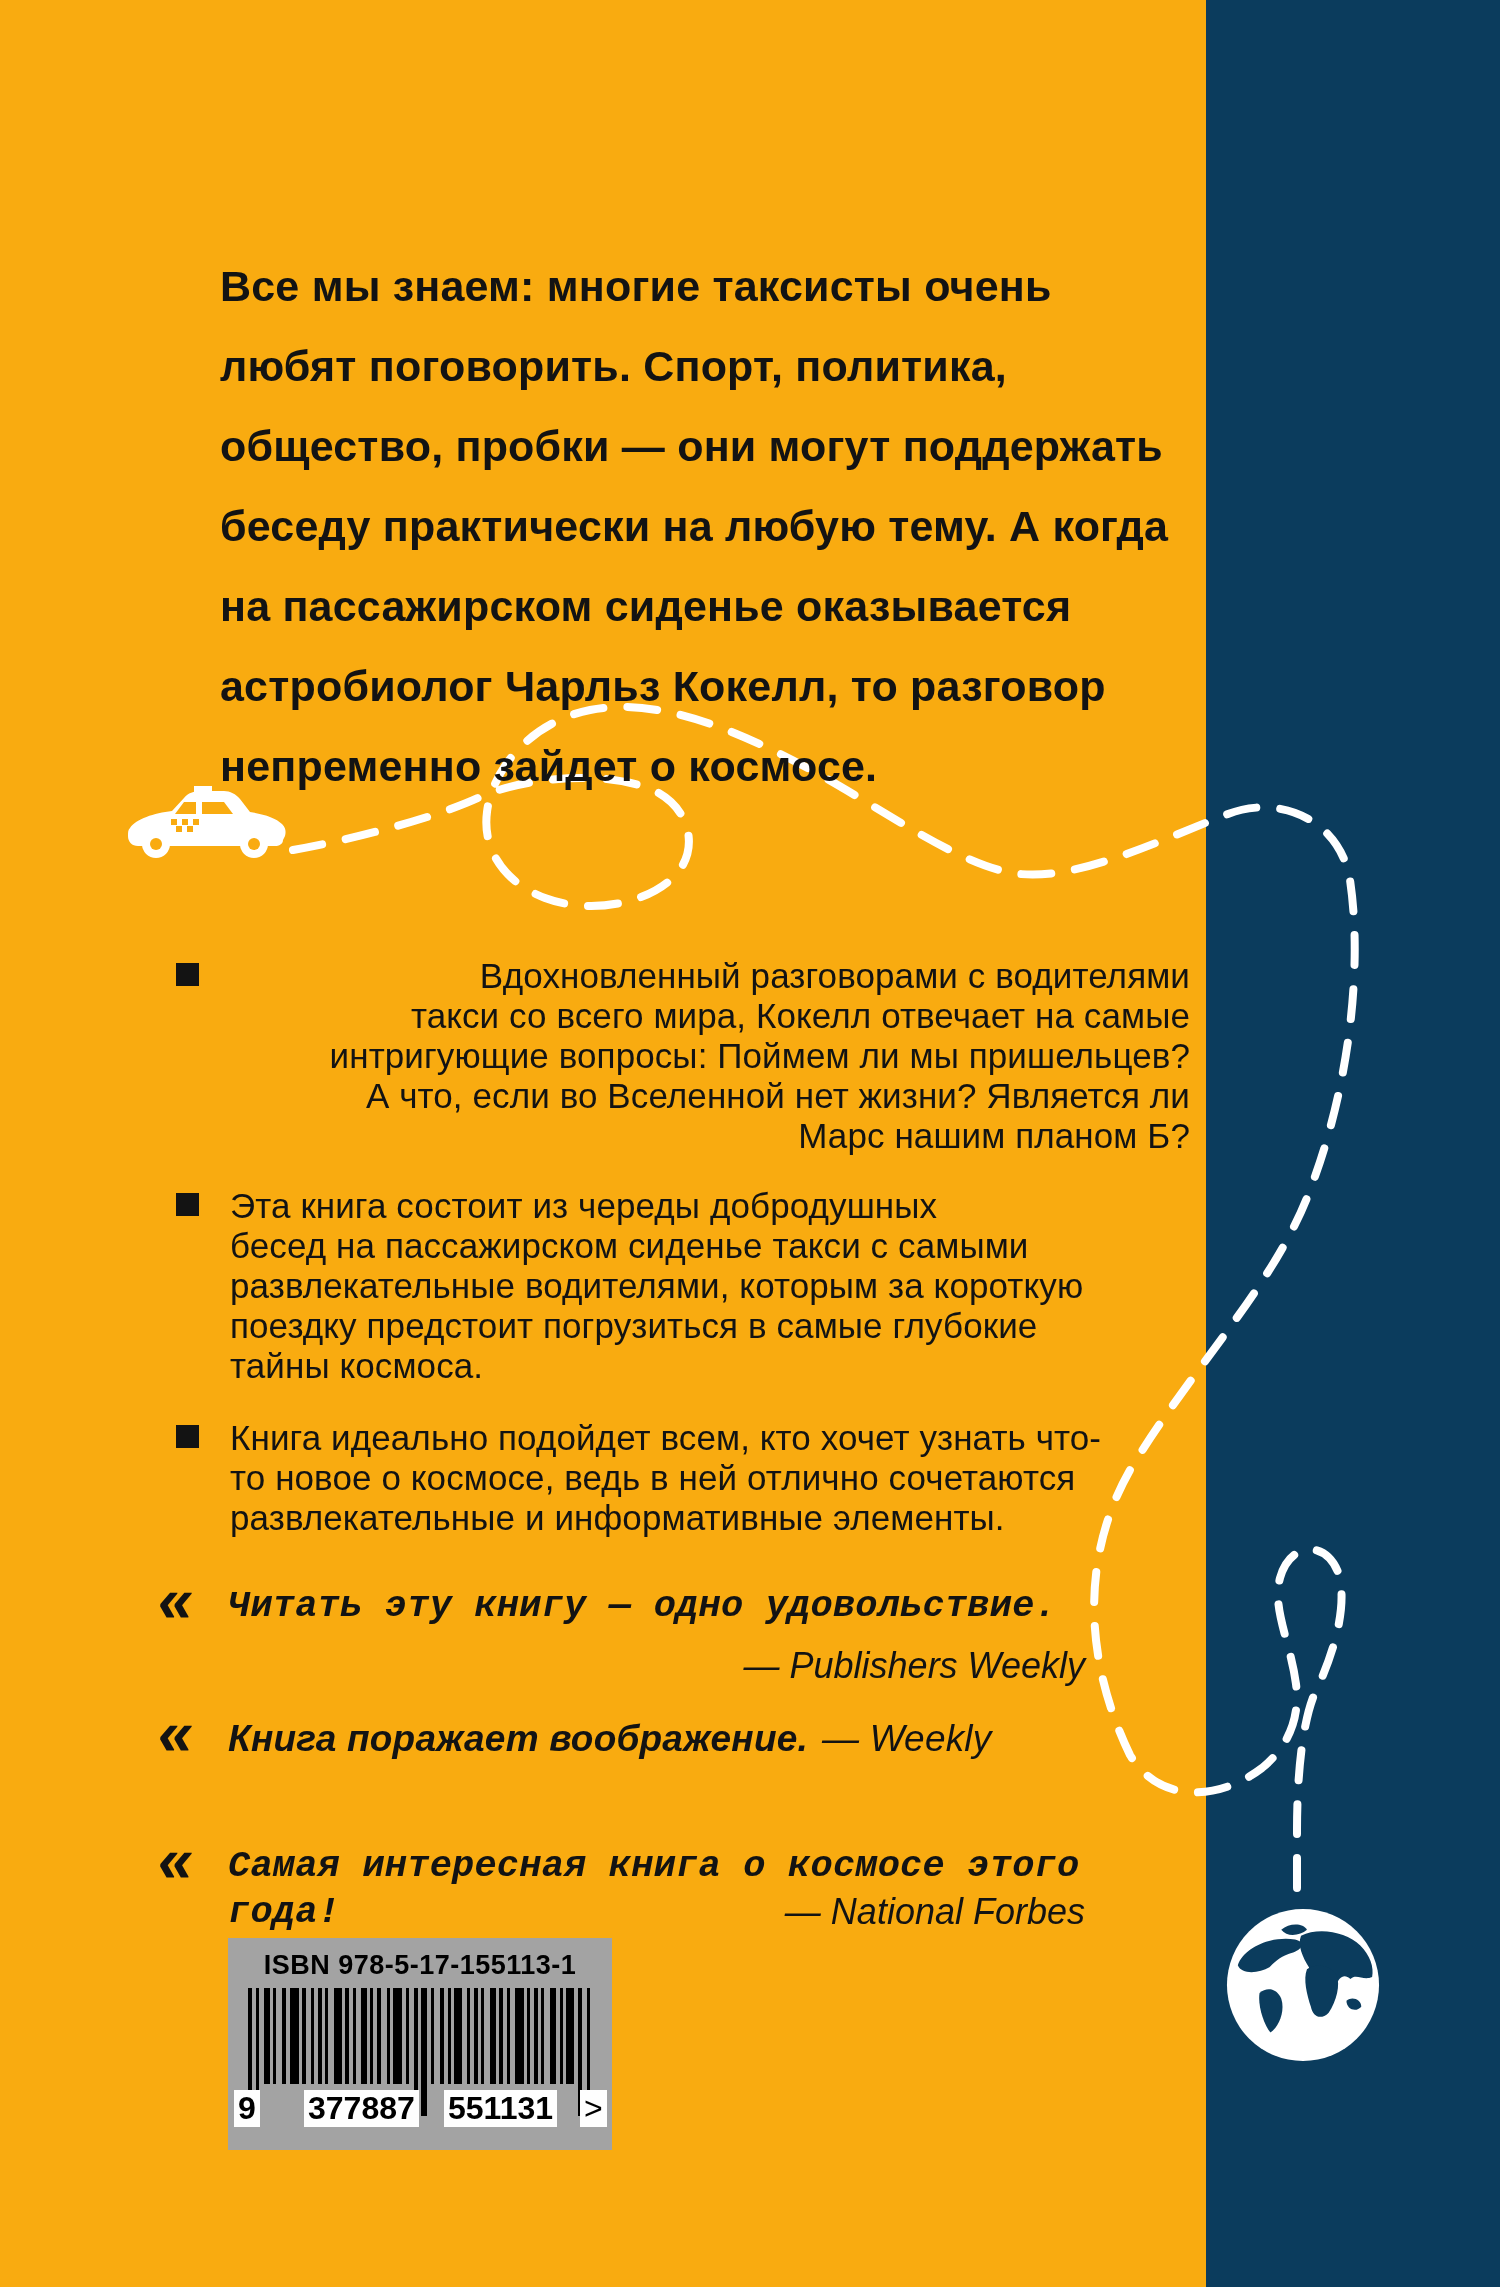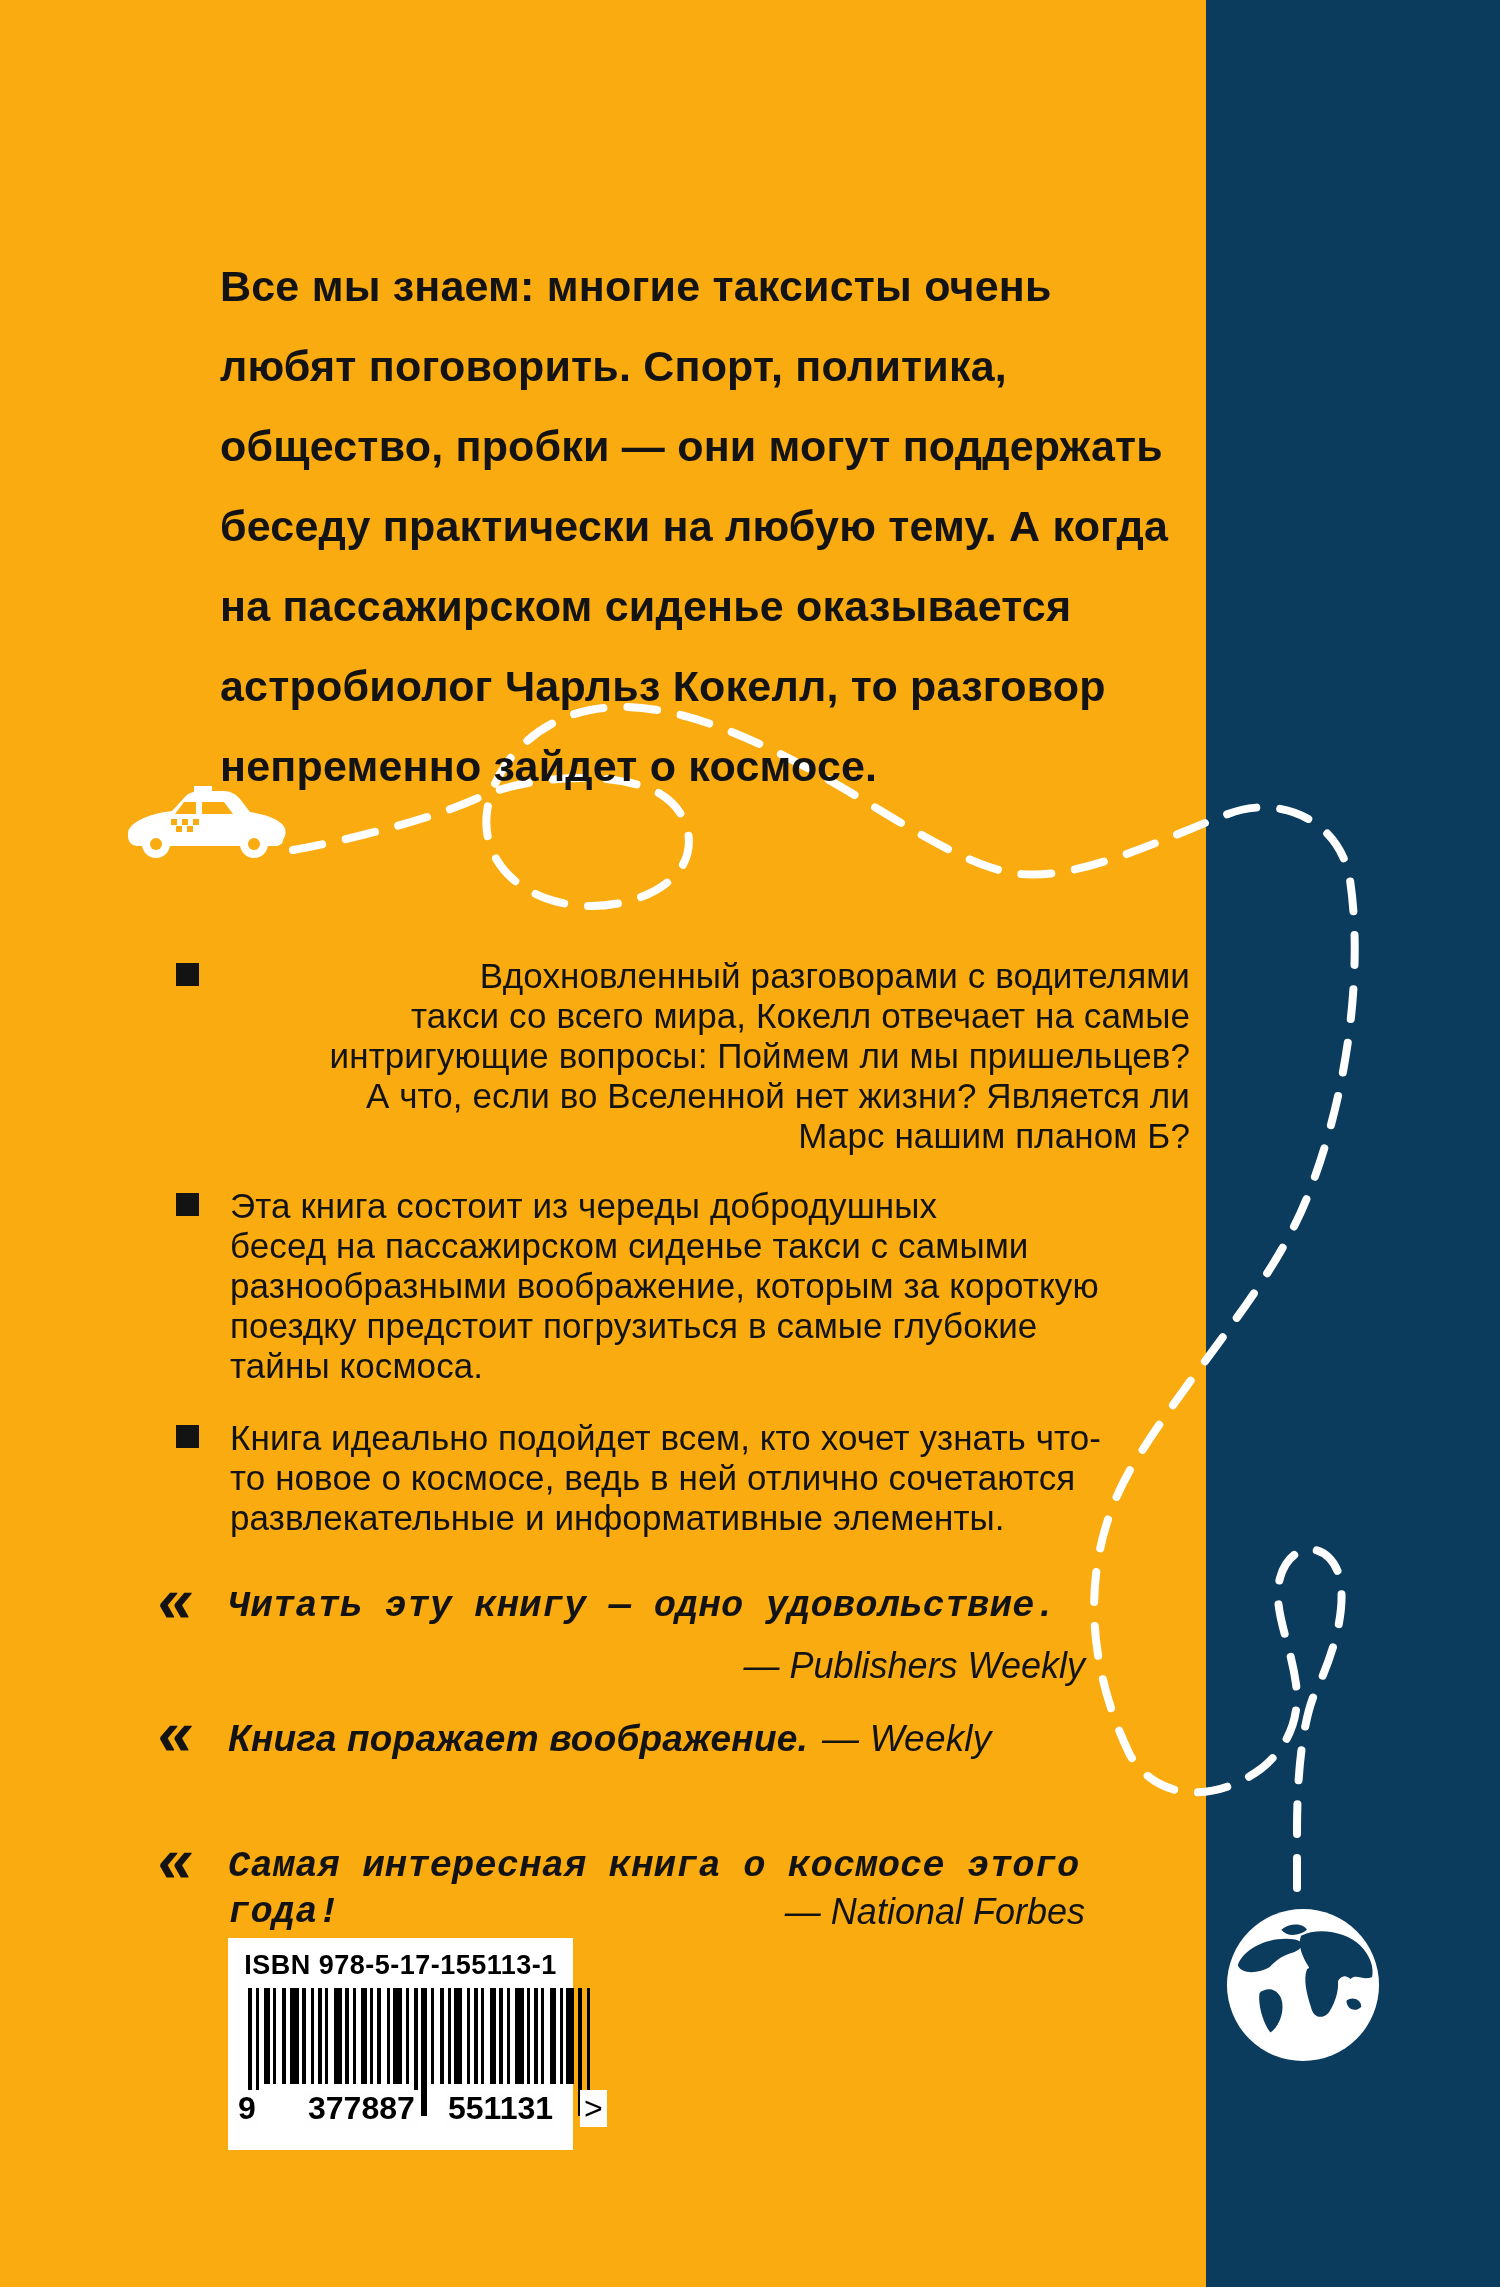--- a/index.html
+++ b/index.html
@@ -44,22 +44,22 @@
   }
   .q1{top:1583px;font-family:Liberation Mono, monospace;} .q2{top:1716px;} .q3{top:1843px;font-family:Liberation Mono, monospace;}
   .quote-attr{
     position:absolute;left:230px;width:855px;text-align:right;
     font-size:36px;font-style:italic;font-weight:400;
   }
   .a1{top:1645px;} .a3{top:1891px;}
   .attr-inline{font-weight:400;margin-left:14px;}
 
   .barcode{
-    position:absolute;left:228px;top:1938px;width:345px;height:212px;
-    background:#ffffff;
+    position:absolute;left:228px;top:1938px;width:384px;height:212px;
+    background:#a3a3a3;
   }
   .isbn-label{
     position:absolute;left:0;top:12px;width:100%;text-align:center;
     font-size:27px;font-weight:700;color:#000;letter-spacing:0.5px;
   }
   .bars{position:absolute;left:20px;top:50px;width:344px;height:130px;}
   .bar{position:absolute;top:0;background:#000;}
   .digits-row{
     position:absolute;left:0;top:152px;width:384px;height:44px;
     font-size:32px;font-weight:700;color:#000;
@@ -130,21 +130,21 @@
 <div class="bullet-marker m1"></div>
 <div class="bullet-text b1">Вдохновленный разговорами с водителями
 такси со всего мира, Кокелл отвечает на самые
 интригующие вопросы: Поймем ли мы пришельцев?
 А что, если во Вселенной нет жизни? Является ли
 Марс нашим планом Б?</div>
 
 <div class="bullet-marker m2"></div>
 <div class="bullet-text b2">Эта книга состоит из череды добродушных
 бесед на пассажирском сиденье такси с самыми
-разнообразными воображение, которым за короткую
+развлекательные водителями, которым за короткую
 поездку предстоит погрузиться в самые глубокие
 тайны космоса.</div>
 
 <div class="bullet-marker m3"></div>
 <div class="bullet-text b3">Книга идеально подойдет всем, кто хочет узнать что-
 то новое о космосе, ведь в ней отлично сочетаются
 развлекательные и информативные элементы.</div>
 
 <div class="qmark qm1">«</div>
 <div class="quote-line q1">Читать эту книгу — одно удовольствие.</div>

